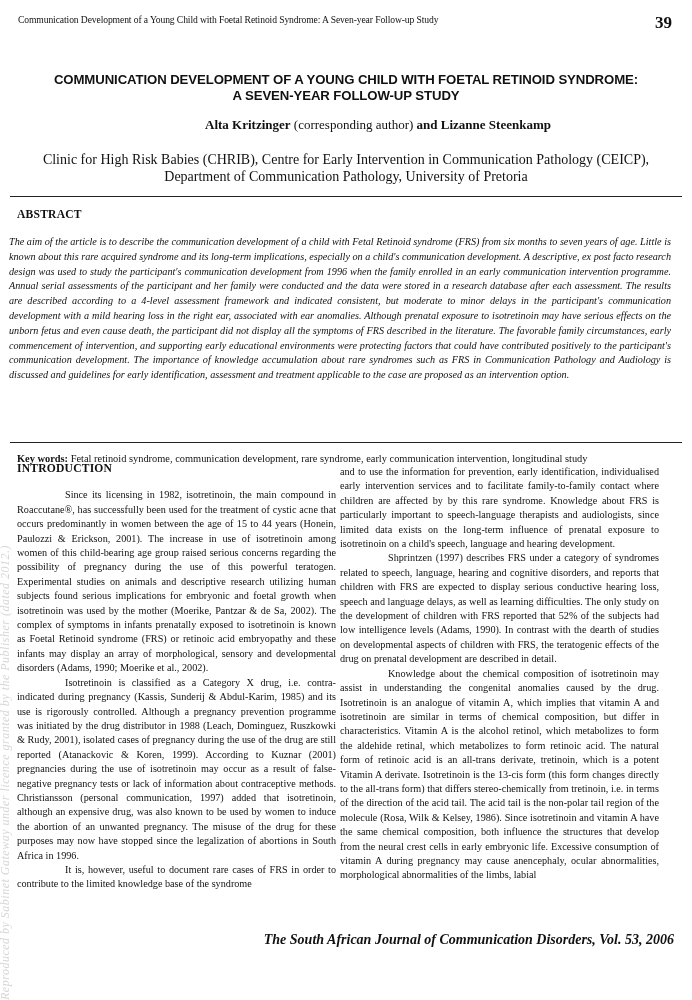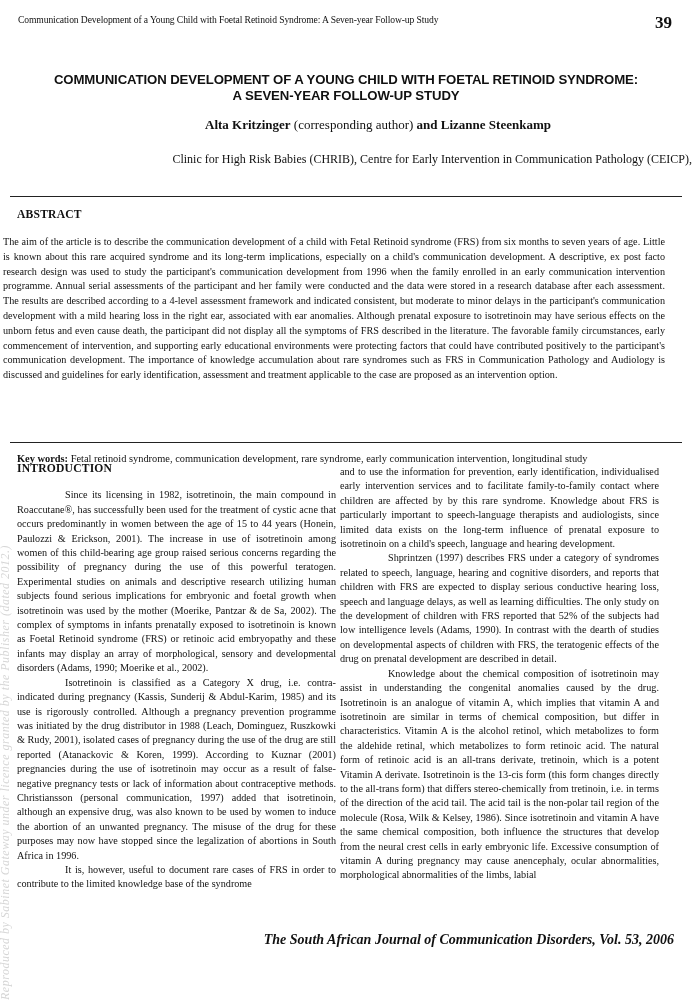--- a/index.html
+++ b/index.html
@@ -2,24 +2,24 @@
 <html><head>
 <meta charset="utf-8">
 <style>
   html, body { margin: 0; padding: 0; background: #ffffff; }
   body { width: 692px; height: 1000px; position: relative; overflow: hidden; color: #111; font-family: "Liberation Serif", serif; }
   .running-head { position: absolute; left: 18px; top: 14px; font-size: 9.6px; letter-spacing: -0.1px; }
   .page-number { position: absolute; right: 20px; top: 13px; font-size: 17px; font-weight: bold; }
   .title { position: absolute; left: 0; width: 692px; top: 72px; text-align: center; font-family: "Liberation Sans", sans-serif; font-weight: bold; font-size: 13.2px; line-height: 16px; letter-spacing: -0.1px; }
   .authors { position: absolute; left: 0; width: 692px; top: 117px; text-align: center; font-size: 13px; margin-left: 32px; }
   .authors b { font-weight: bold; }
-  .affil { position: absolute; left: 0; width: 692px; top: 151px; text-align: right; font-size: 12px; line-height: 17px; }
+  .affil { position: absolute; left: 0; width: 692px; top: 151px; text-align: center; font-size: 14px; line-height: 17px; }
   .rule { position: absolute; left: 10px; width: 672px; height: 0; border-top: 1.6px solid #222; }
   .section-heading { position: absolute; font-weight: bold; font-size: 11.6px; letter-spacing: 0.2px; }
-  .abstract-text { position: absolute; left: 3px; width: 662px; top: 235px; font-size: 10.2px; line-height: 14.8px; text-align: justify; }
+  .abstract-text { position: absolute; left: 9px; width: 662px; top: 235px; font-size: 10.2px; line-height: 14.8px; font-style: italic; text-align: justify; }
   .keywords { position: absolute; left: 17px; width: 670px; top: 411px; font-size: 10.4px; margin-top: 42px; }
   .keywords b { font-weight: bold; }
   .col { position: absolute; top: 450px; width: 319px; font-size: 10.2px; line-height: 14.4px; text-align: justify; margin-top: 12px; }
   .col-left { left: 17px; }
   .col-right { left: 340px; top: 453px; }
   .col p { margin: 0; text-indent: 0; }
   .col p.indent { text-indent: 48px; }
   .intro-heading { position: static; display: block; margin-bottom: 12px; }
   .footer { position: absolute; right: 18px; top: 932px; font-size: 14px; font-style: italic; font-weight: bold; }
   .watermark { position: absolute; left: -2px; top: 1000px; transform-origin: 0 0; transform: rotate(-90deg); font-style: italic; font-size: 12px; color: #d6d6d6; white-space: nowrap; letter-spacing: 0.5px; }
@@ -34,20 +34,21 @@
 
 <div class="title">
   <div>COMMUNICATION DEVELOPMENT OF A YOUNG CHILD WITH FOETAL RETINOID SYNDROME:</div>
   <div>A SEVEN-YEAR FOLLOW-UP STUDY</div>
 </div>
 
 <div class="authors"><b>Alta Kritzinger</b><span> (corresponding author) </span><b>and</b><b> Lizanne Steenkamp</b></div>
 
 <div class="affil">
   <div>Clinic for High Risk Babies (CHRIB), Centre for Early Intervention in Communication Pathology (CEICP),</div>
+  <div>Department of Communication Pathology, University of Pretoria</div>
 </div>
 
 <div class="rule" style="top:196px;"></div>
 
 <div class="section-heading" style="left:17px; top:208px;">ABSTRACT</div>
 <div class="abstract-text">The aim of the article is to describe the communication development of a child with Fetal Retinoid syndrome (FRS) from six months to seven years of age. Little is known about this rare acquired syndrome and its long-term implications, especially on a child's communication development. A descriptive, ex post facto research design was used to study the participant's communication development from 1996 when the family enrolled in an early communication intervention programme. Annual serial assessments of the participant and her family were conducted and the data were stored in a research database after each assessment. The results are described according to a 4-level assessment framework and indicated consistent, but moderate to minor delays in the participant's communication development with a mild hearing loss in the right ear, associated with ear anomalies. Although prenatal exposure to isotretinoin may have serious effects on the unborn fetus and even cause death, the participant did not display all the symptoms of FRS described in the literature. The favorable family circumstances, early commencement of intervention, and supporting early educational environments were protecting factors that could have contributed positively to the participant's communication development. The importance of knowledge accumulation about rare syndromes such as FRS in Communication Pathology and Audiology is discussed and guidelines for early identification, assessment and treatment applicable to the case are proposed as an intervention option.</div>
 
 <div class="keywords"><b>Key words:</b><span> Fetal retinoid syndrome, communication development, rare syndrome, early communication intervention, longitudinal study</span></div>
 
 <div class="rule" style="top:442px;"></div>

